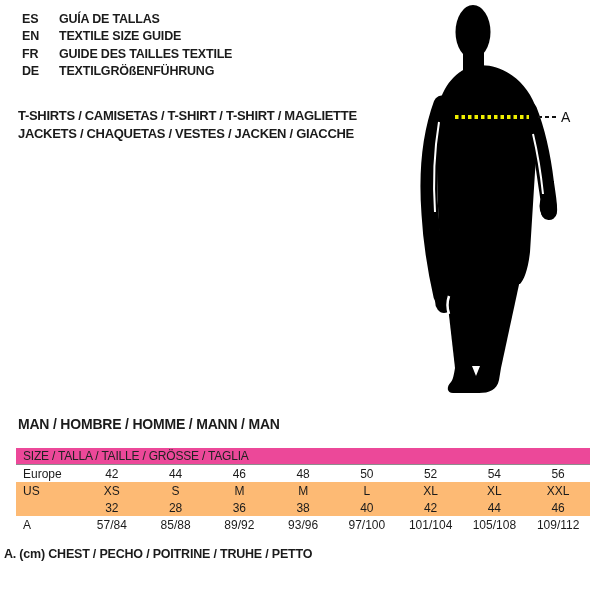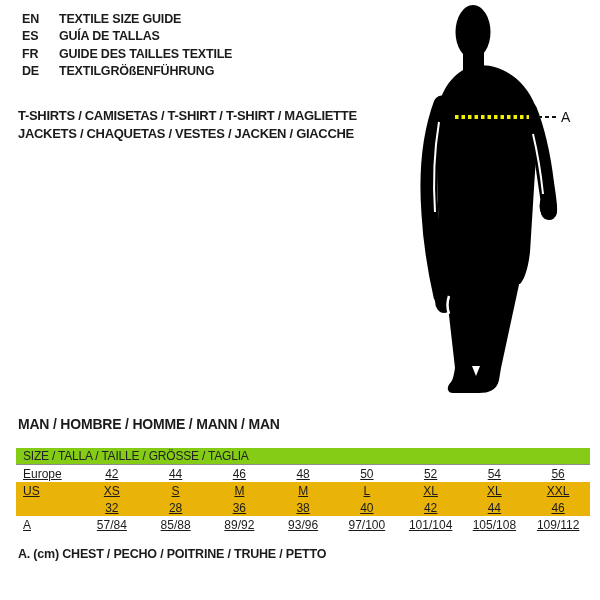--- a/index.html
+++ b/index.html
@@ -16,41 +16,41 @@
   .lang-code{width:37px;}
   
   .cats{left:18px;top:107px;font-weight:bold;font-size:13px;
     line-height:17.5px;letter-spacing:-0.3px;}
   
   .figure{left:393px;top:0;width:207px;height:405px;}
   
   .man-title{left:18px;top:416px;font-weight:bold;font-size:14px;letter-spacing:-0.2px;}
   
   .table{left:16px;top:448px;width:574px;font-size:12px;}
-  .thead{height:17px;background:#84cc16;border-bottom:1px solid #8d8d8d;
+  .thead{height:17px;background:#ec4899;border-bottom:1px solid #8d8d8d;
     display:flex;align-items:center;padding-left:7px;box-sizing:border-box;
     letter-spacing:-0.2px;color:#222;}
-  .trow{display:flex;height:17px;align-items:center;text-decoration:underline;}
-  .trow.stripe{background:#eab308;}
+  .trow{display:flex;height:17px;align-items:center;}
+  .trow.stripe{background:#fdba74;}
   .tlabel{width:64px;padding-left:7px;box-sizing:border-box;}
   .tcell{flex:1;text-align:center;}
   
-  .footnote{left:18px;top:547px;font-weight:bold;font-size:12.5px;letter-spacing:-0.2px;}
+  .footnote{left:4px;top:547px;font-weight:bold;font-size:12.5px;letter-spacing:-0.2px;}
 </style>
 </head>
 <body>
 
 <div class="abs lang">
   <div class="lang-row">
+    <span class="lang-code">ES</span>
+    <span>GUÍA DE TALLAS</span>
+  </div>
+  <div class="lang-row">
     <span class="lang-code">EN</span>
     <span>TEXTILE SIZE GUIDE</span>
-  </div>
-  <div class="lang-row">
-    <span class="lang-code">ES</span>
-    <span>GUÍA DE TALLAS</span>
   </div>
   <div class="lang-row">
     <span class="lang-code">FR</span>
     <span>GUIDE DES TAILLES TEXTILE</span>
   </div>
   <div class="lang-row">
     <span class="lang-code">DE</span>
     <span>TEXTILGRÖßENFÜHRUNG</span>
   </div>
 </div>

